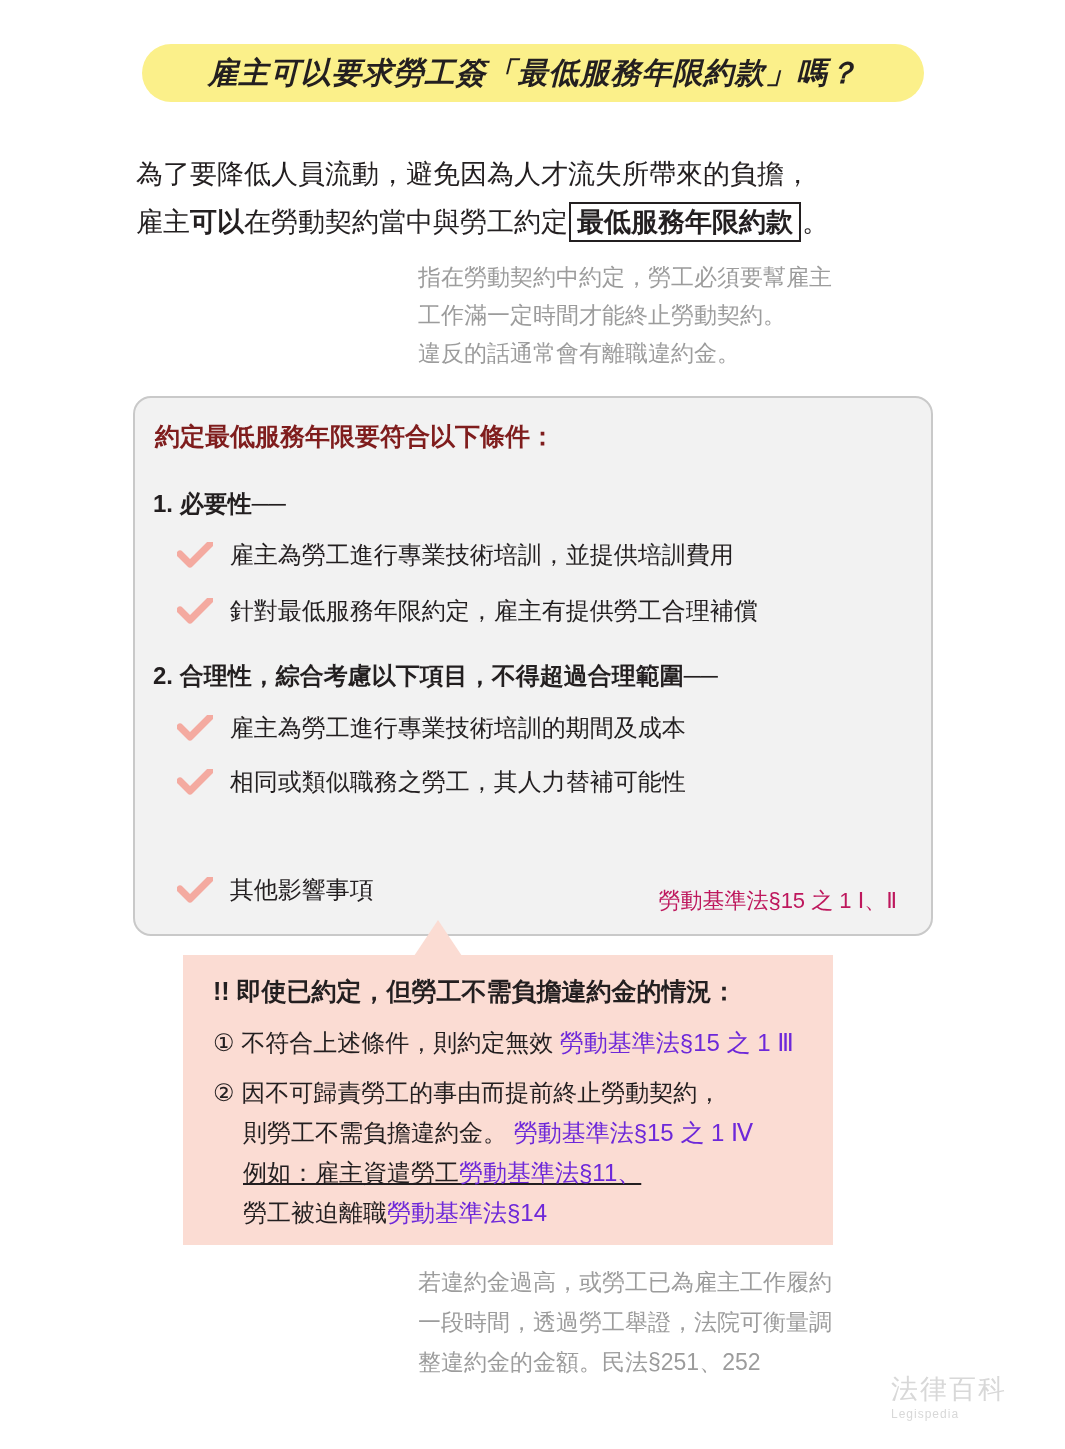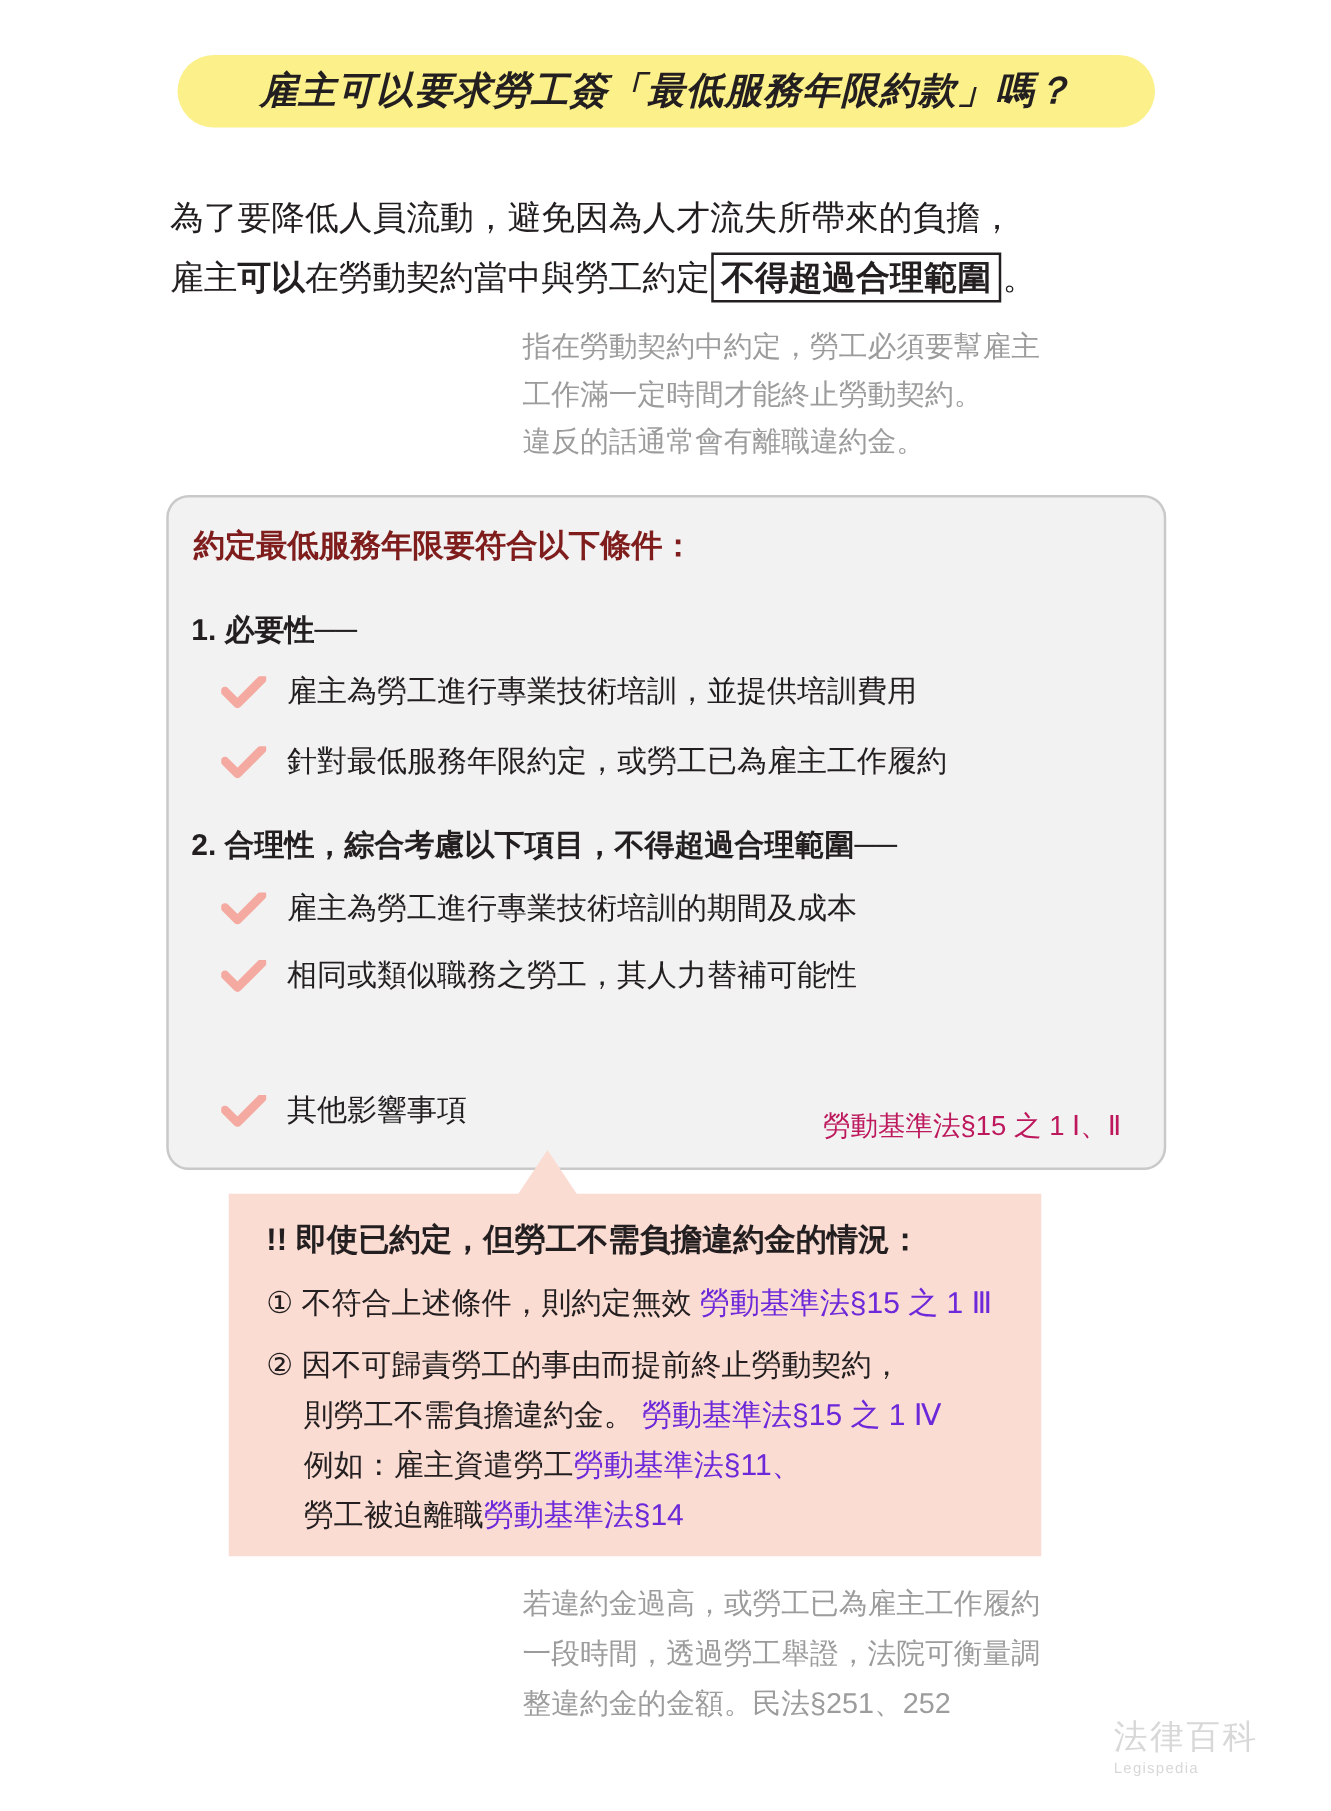--- a/index.html
+++ b/index.html
@@ -226,21 +226,21 @@
 <div class="page">
 
   <div class="title-wrap">
     <div class="title-highlight"></div>
     <div class="title-text">雇主可以要求勞工簽「最低服務年限約款」嗎？</div>
   </div>
 
   <div class="intro">
     <div>為了要降低人員流動，避免因為人才流失所帶來的負擔，</div>
     <div>
-      <span>雇主</span><span class="b">可以</span><span>在勞動契約當中與勞工約定</span><span class="boxed-term">不得超過合理範圍</span><span>。</span>
+      <span>雇主</span><span class="b">可以</span><span>在勞動契約當中與勞工約定</span><span class="boxed-term">最低服務年限約款</span><span>。</span>
     </div>
   </div>
 
   <div class="note-top">
     <div>指在勞動契約中約定，勞工必須要幫雇主</div>
     <div>工作滿一定時間才能終止勞動契約。</div>
     <div>違反的話通常會有離職違約金。</div>
   </div>
 
   <div class="card">
@@ -256,21 +256,21 @@
       </span>
       <span class="chk-label">雇主為勞工進行專業技術培訓，並提供培訓費用</span>
     </div>
 
     <div class="chk-row" style="top:196px;">
       <span class="chk-icon">
         <svg width="36" height="26" viewBox="0 0 36 26">
             <path d="M3 12 L13 22 L33 2" stroke="#f4aaa0" stroke-width="7" fill="none" stroke-linecap="round" stroke-linejoin="round"></path>
           </svg>
       </span>
-      <span class="chk-label">針對最低服務年限約定，或勞工已為雇主工作履約</span>
+      <span class="chk-label">針對最低服務年限約定，雇主有提供勞工合理補償</span>
     </div>
 
     <div class="sec-head sec2-head">2. 合理性，綜合考慮以下項目，不得超過合理範圍──</div>
 
     <div class="chk-row" style="top:313px;">
       <span class="chk-icon">
         <svg width="36" height="26" viewBox="0 0 36 26">
             <path d="M3 12 L13 22 L33 2" stroke="#f4aaa0" stroke-width="7" fill="none" stroke-linecap="round" stroke-linejoin="round"></path>
           </svg>
       </span>
@@ -307,21 +307,21 @@
       <span>① 不符合上述條件，則約定無效</span>
       <span class="ref-sm">勞動基準法§15 之 1 Ⅲ</span>
     </div>
 
     <div class="pink-item pink-item2">
       <div>② 因不可歸責勞工的事由而提前終止勞動契約，</div>
       <div style="padding-left:30px;">
         <span>則勞工不需負擔違約金。</span>
         <span class="ref-sm">勞動基準法§15 之 1 Ⅳ</span>
       </div>
-      <div style="padding-left:30px;">
+      <div style="padding-left:30px;text-decoration:underline;">
         <span>例如：雇主資遣勞工</span><span class="ref-sm">勞動基準法§11、</span>
       </div>
       <div style="padding-left:30px;">
         <span>勞工被迫離職</span><span class="ref-sm">勞動基準法§14</span>
       </div>
     </div>
   </div>
 
   <div class="note-bottom">
     <div>若違約金過高，或勞工已為雇主工作履約</div>

